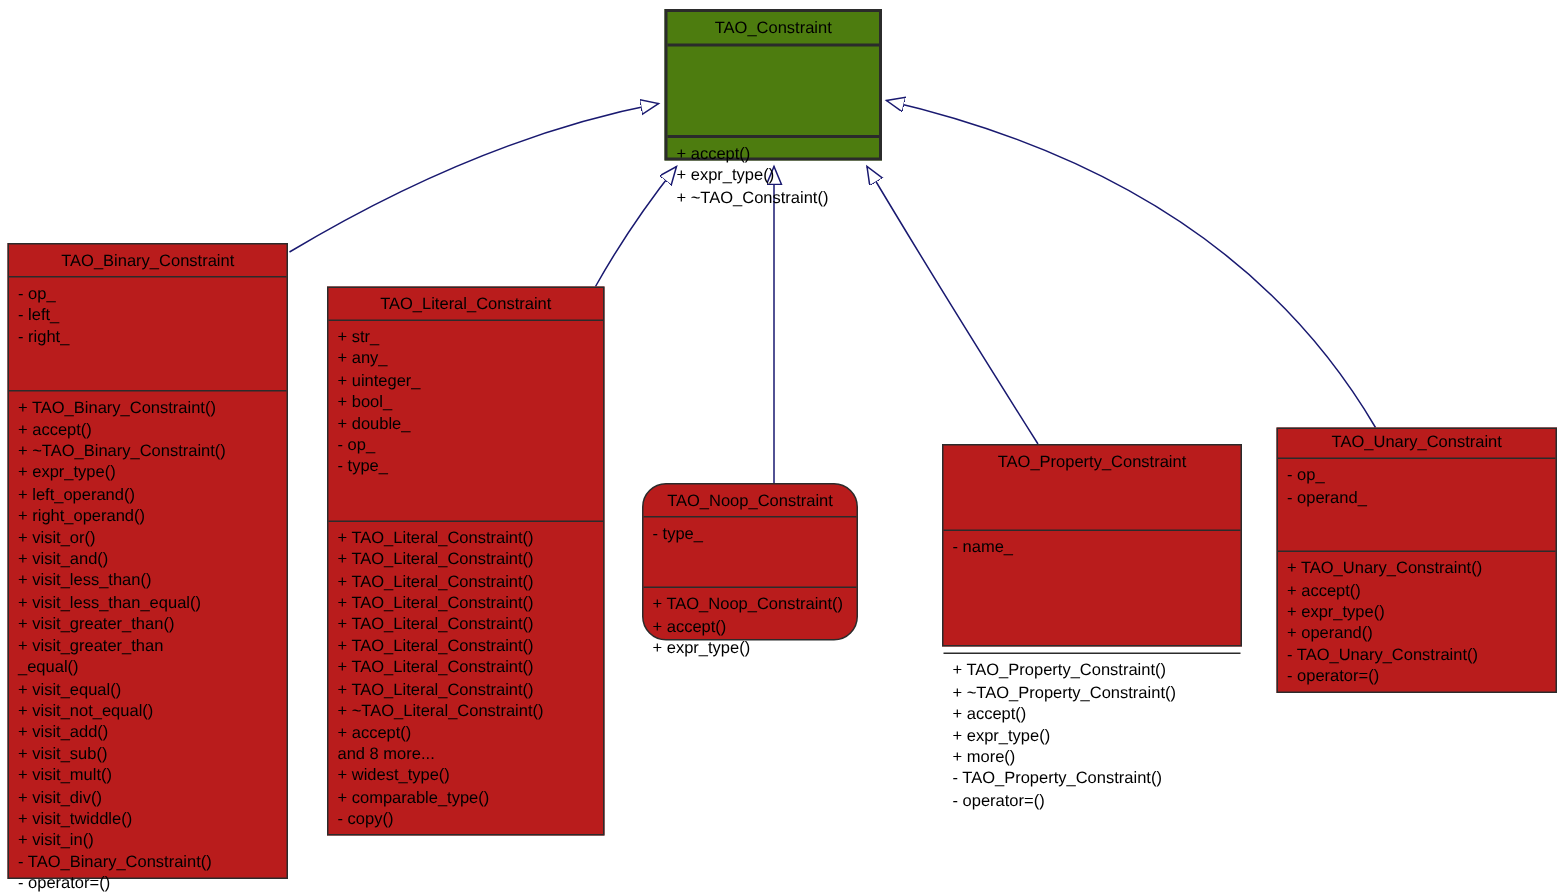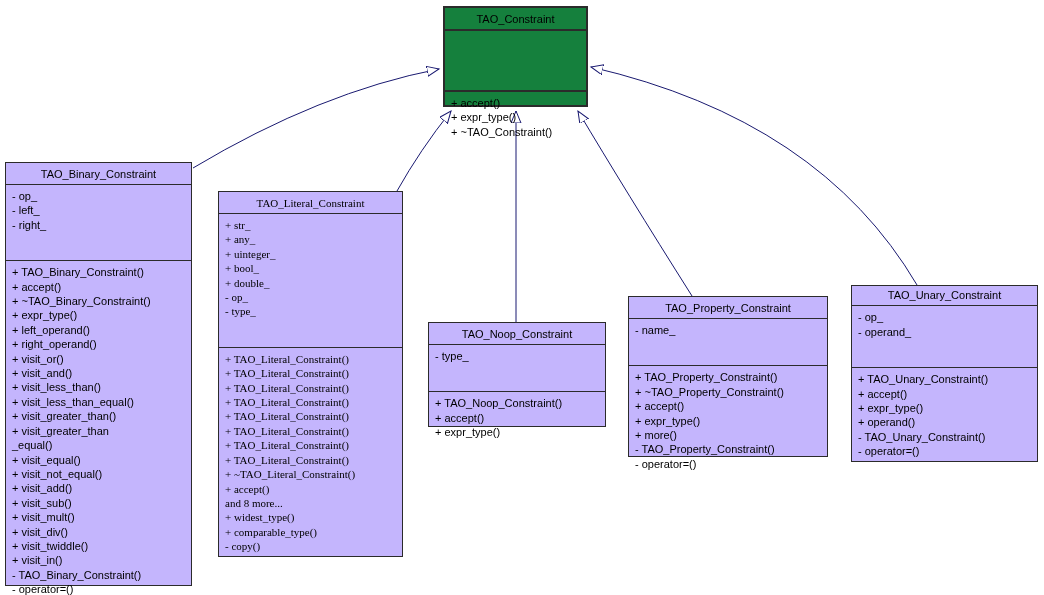--- a/index.html
+++ b/index.html
@@ -4,44 +4,44 @@
 <style>
   html,body { margin:0; padding:0; background:#ffffff; }
   #canvas {
     position:relative; width:1044px; height:595px;
     font-family:"Liberation Sans", sans-serif;
     font-size:11px; color:#000; background:#fff; overflow:hidden;
   }
   #edges { position:absolute; left:0; top:0; width:1044px; height:595px; pointer-events:none; }
   .node {
     position:absolute; box-sizing:border-box;
-    background:#c4b5fd; border:1px solid #2b2b2b;
+    background:#b91c1c; border:1px solid #2b2b2b;
     display:flex; flex-direction:column;
   }
-  .node.base { background:#15803d; border-width:2px; }
+  .node.base { background:#4d7c0f; border-width:2px; }
   .title {
     text-align:center; padding:5px 4px 4px 4px; flex:0 0 auto;
     white-space:nowrap; overflow:hidden;
   }
   .attrs, .methods {
     border-top:1px solid #2b2b2b; padding:4px 2px 4px 6px;
     line-height:14.4px;
   }
   .node.base .attrs, .node.base .methods { border-top-width:2px; }
   .attrs { flex:0 0 auto; }
   .methods { flex:1 1 auto;margin-top:24px; }
   .member { white-space:nowrap; }
 
   
   #node-constraint { left:443px; top:6px;   width:145px; height:101px; }
   #node-constraint .attrs { min-height:27px; }
   #node-binary     { left:5px;   top:162px; width:187px; height:424px; }
-  #node-literal    { left:218px; top:191px; width:185px; height:366px;font-family:Liberation Serif, serif; }
-  #node-noop       { left:428px; top:322px; width:178px; height:105px; }
-  #node-property   { left:628px; top:296px; width:200px; height:161px; }
+  #node-literal    { left:218px; top:191px; width:185px; height:366px; }
+  #node-noop       { left:428px; top:322px; width:144px; height:105px;border-radius:16px; }
+  #node-property   { left:628px; top:296px; width:200px; height:135px;gap:35px; }
   #node-unary      { left:851px; top:285px; width:187px; height:177px;justify-content:center; }
 </style>
 </head>
 <body>
 
 <div id="canvas">
 
   <svg id="edges" width="1044" height="595" viewBox="0 0 1044 595" xmlns="http://www.w3.org/2000/svg">
     <defs>
       <marker id="inherit-arrow" markerWidth="14" markerHeight="12" refX="12" refY="5" orient="auto" markerUnits="userSpaceOnUse">

